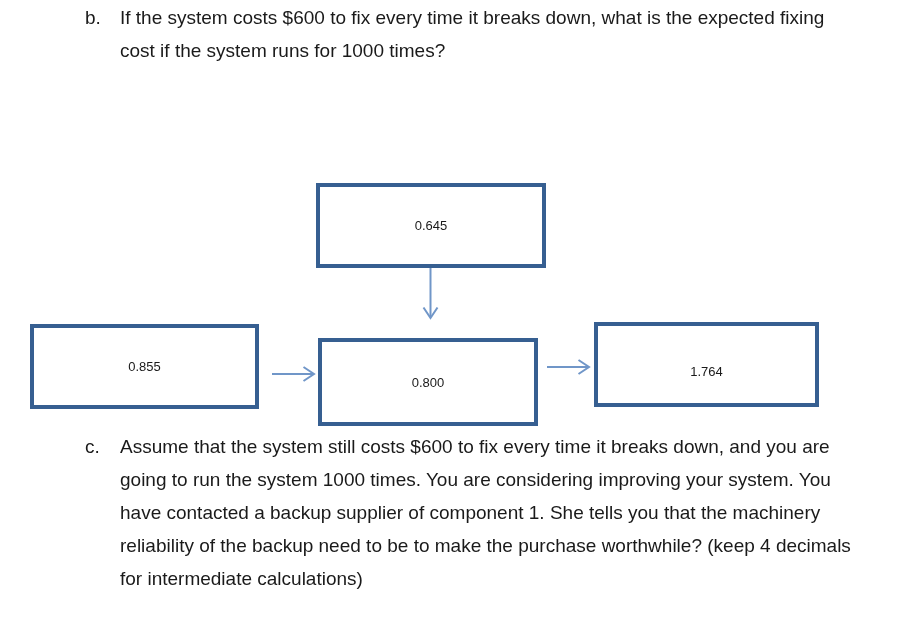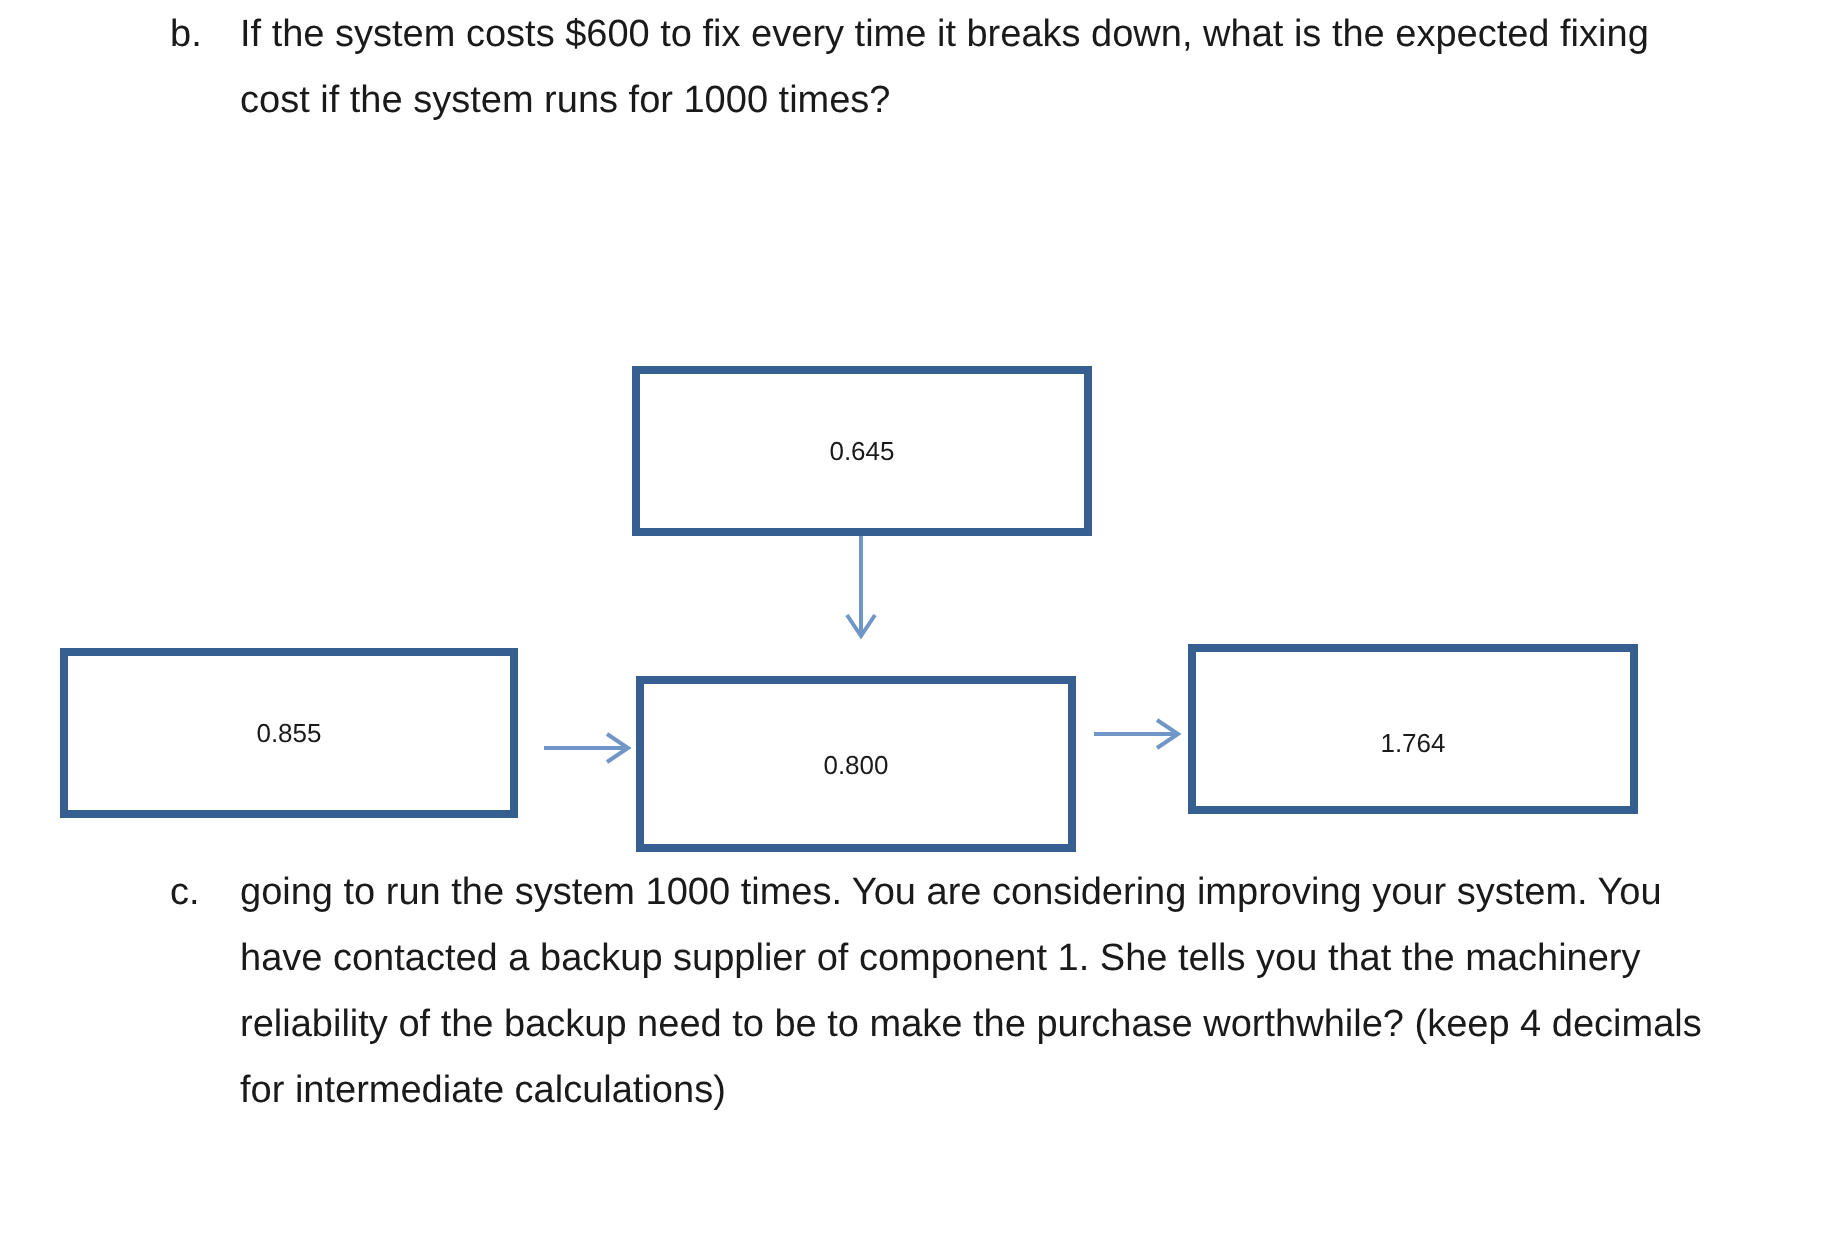--- a/index.html
+++ b/index.html
@@ -105,20 +105,21 @@
       <g>
         <line x1="547" y1="367" x2="588" y2="367"></line>
         <polyline points="578.5,360 589,367 578.5,374"></polyline>
       </g>
     </svg>
   </div>
 
   <div class="question qc">
     <div class="q-label">c.</div>
     <div class="q-text">
+      <div class="q-line">Assume that the system still costs $600 to fix every time it breaks down, and you are</div>
       <div class="q-line">going to run the system 1000 times. You are considering improving your system. You</div>
       <div class="q-line">have contacted a backup supplier of component 1. She tells you that the machinery</div>
       <div class="q-line">reliability of the backup need to be to make the purchase worthwhile? (keep 4 decimals</div>
       <div class="q-line">for intermediate calculations)</div>
     </div>
   </div>
 
 </div>
 
 </body></html>

